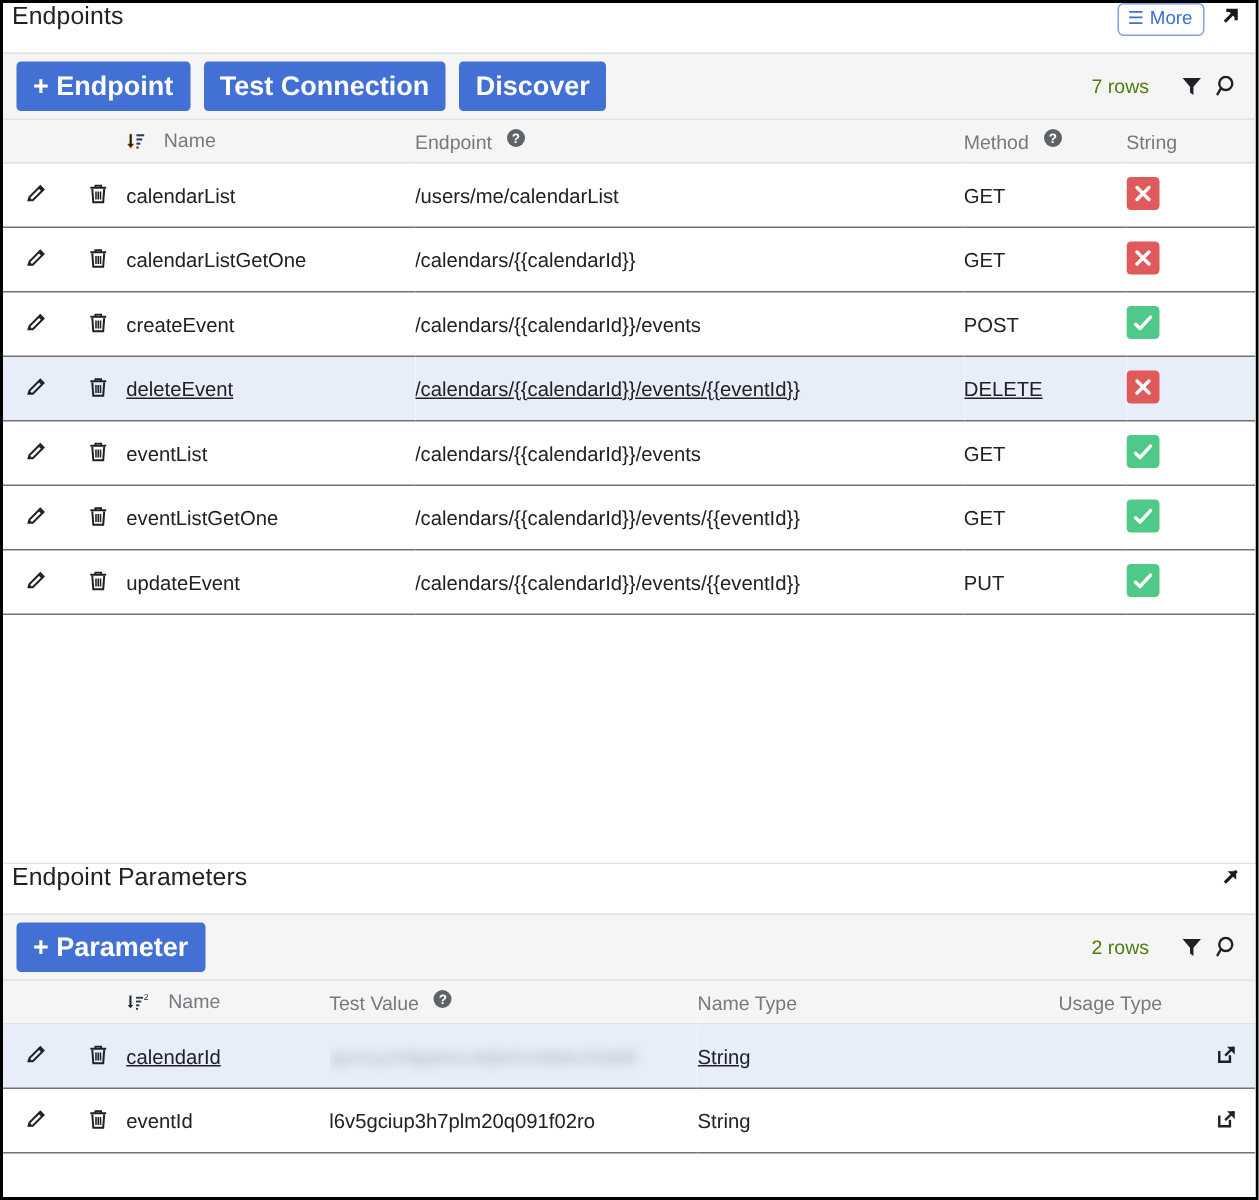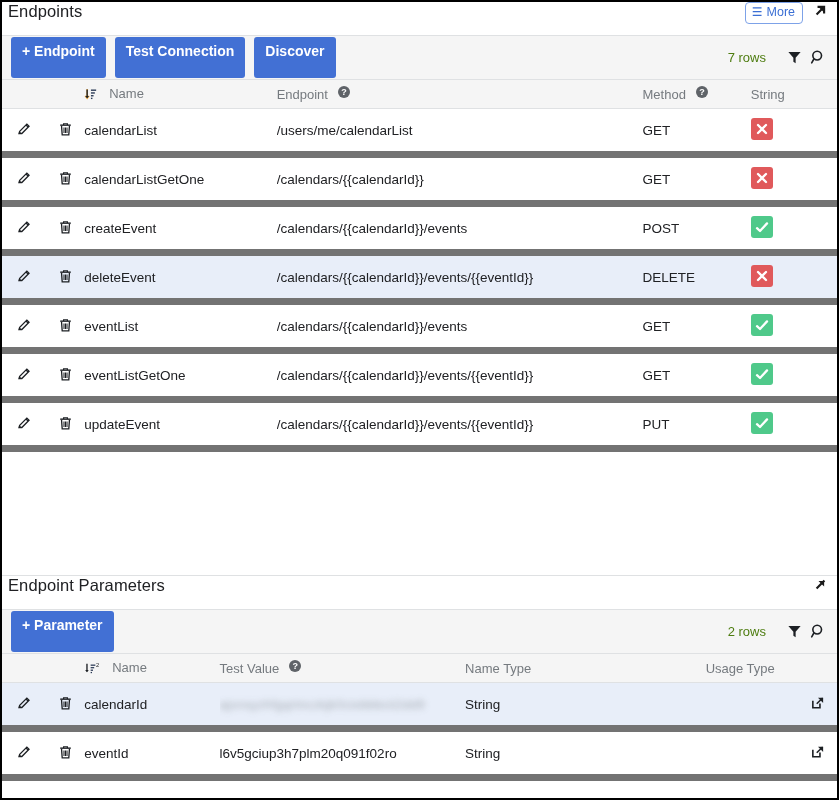--- a/index.html
+++ b/index.html
@@ -83,23 +83,23 @@
     align-items: center;
     padding: 0 9px 0 9px;
     flex: none;
   }
   .btn {
     background: #4270d4;
     color: #fff;
     border: none;
     border-radius: 3px;
     font-family: "Liberation Sans", sans-serif;
-    font-size: 14px;
+    font-size: 18px;
     font-weight: bold;
-    padding: 7px 11px 20px 11px;
+    padding: 7px 11px 8px 11px;
     margin-right: 9px;
     cursor: pointer;
     line-height: 1;
     white-space: nowrap;
   }
   .toolbar-spacer { flex: 1 1 auto; }
   .rows-count {
     font-size: 13px;
     color: #4d7c0f;
     margin-right: 14px;
@@ -126,29 +126,29 @@
     font-weight: normal;
     font-size: 13px;
     color: #757a7f;
     text-align: left;
     padding: 0;
     vertical-align: middle;
     white-space: nowrap;
   }
   .grid tbody td {
     height: 42px;
-    border-bottom: 7px solid #737373;
+    border-bottom: 1px solid #737373;
     font-size: 13.5px;
     color: #202124;
     padding: 0;
     vertical-align: middle;
     white-space: nowrap;
     overflow: hidden;
   }
-  tr.row-selected td { background: #e8eef9; }
+  tr.row-selected td { background: #e8eef9; text-decoration: underline; }
   .hdr-inner { display: inline-flex; align-items: center; gap: 10px; }
 
   .help-icon {
     width: 12px; height: 12px;
     display: inline-block;
     border-radius: 50%;
     background: #5f6368;
     color: #fff;
     font-size: 9px;
     font-weight: bold;

